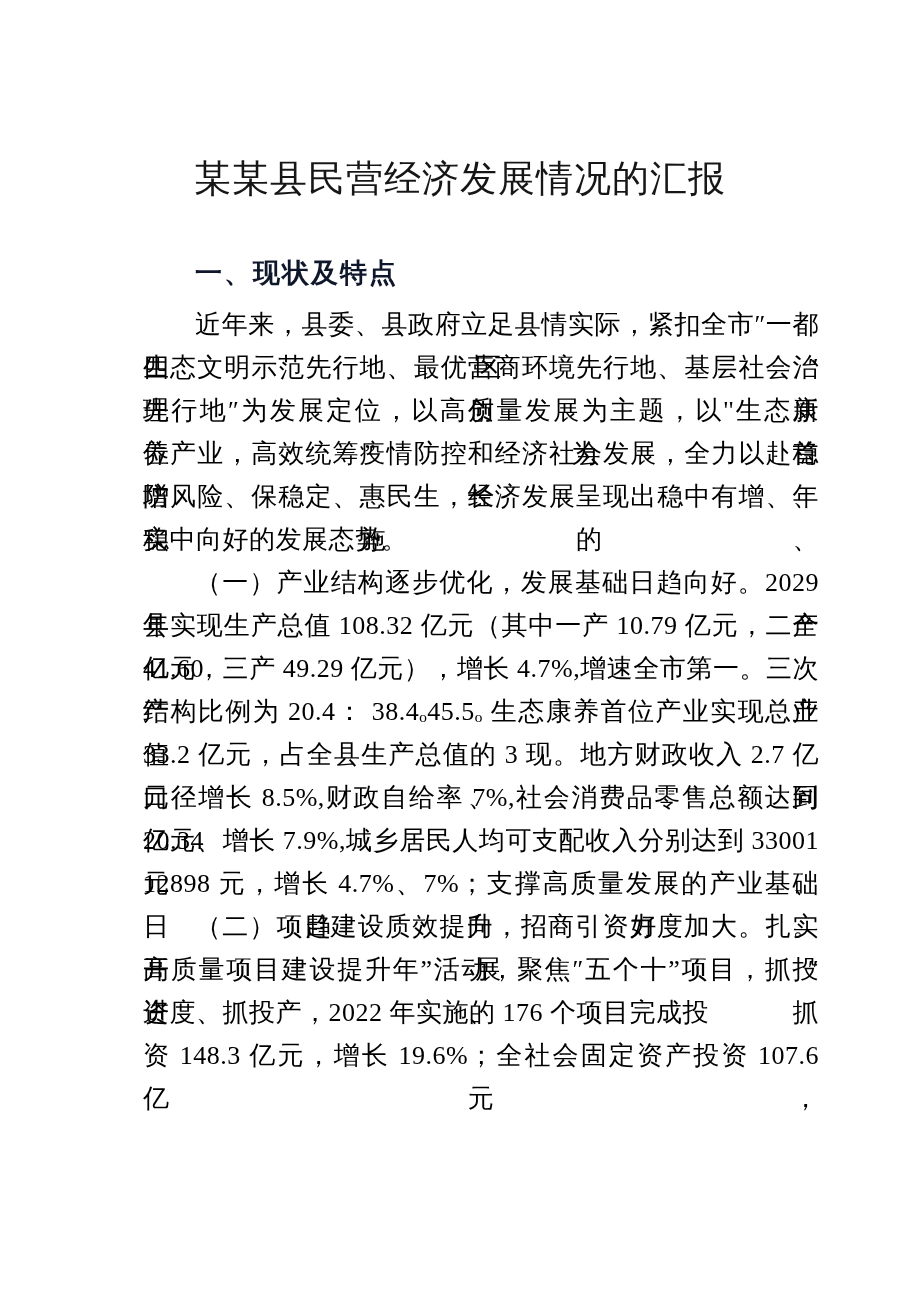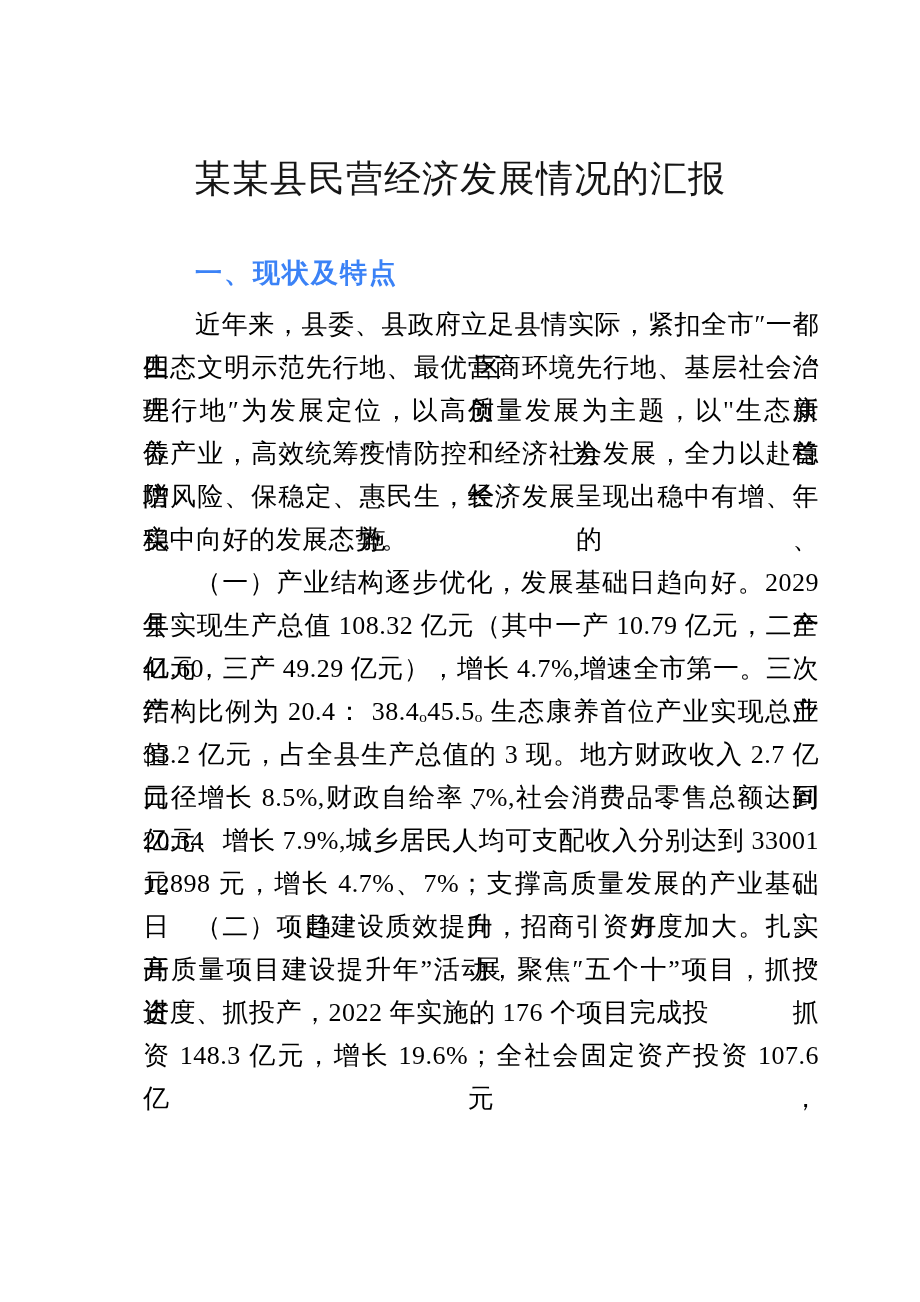--- a/index.html
+++ b/index.html
@@ -29,21 +29,21 @@
     letter-spacing: 1px;
     font-family: "Liberation Serif", "DejaVu Serif", serif;
   }
   .section-heading {
     position: absolute;
     top: 255px;
     left: 195px;
     font-size: 27px;
     line-height: 36px;
     font-weight: 700;
-    color: #3b82f6;
+    color: #0f172a;
     font-family: "Liberation Sans", "DejaVu Sans", sans-serif;
     letter-spacing: 2px;
   }
   .body-text {
     position: absolute;
     top: 303px;
     left: 143px;
     width: 676px;
   }
   .line {

